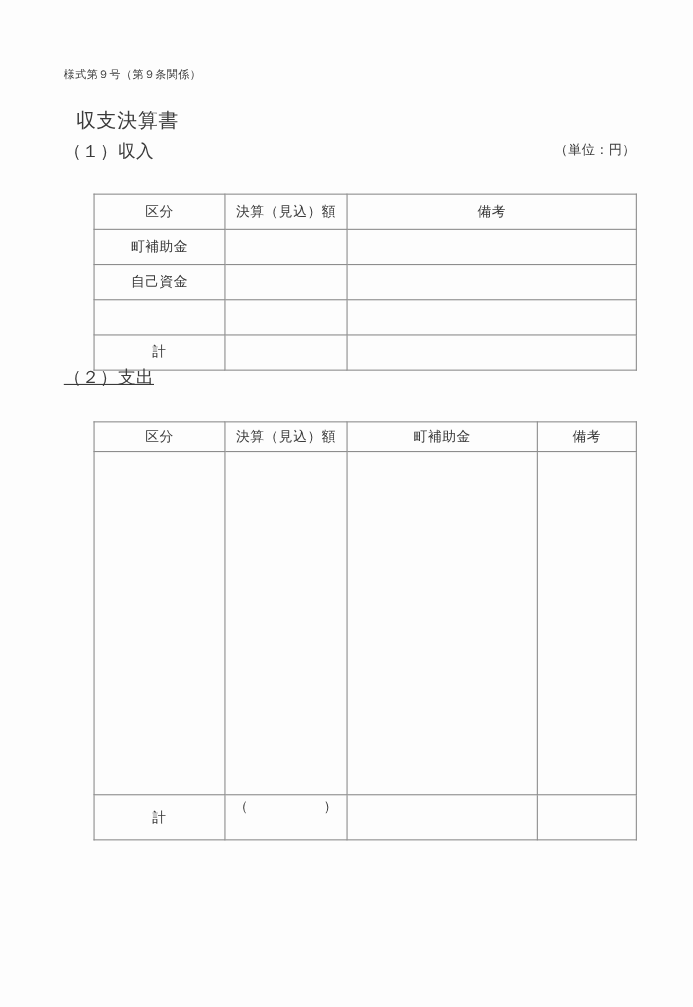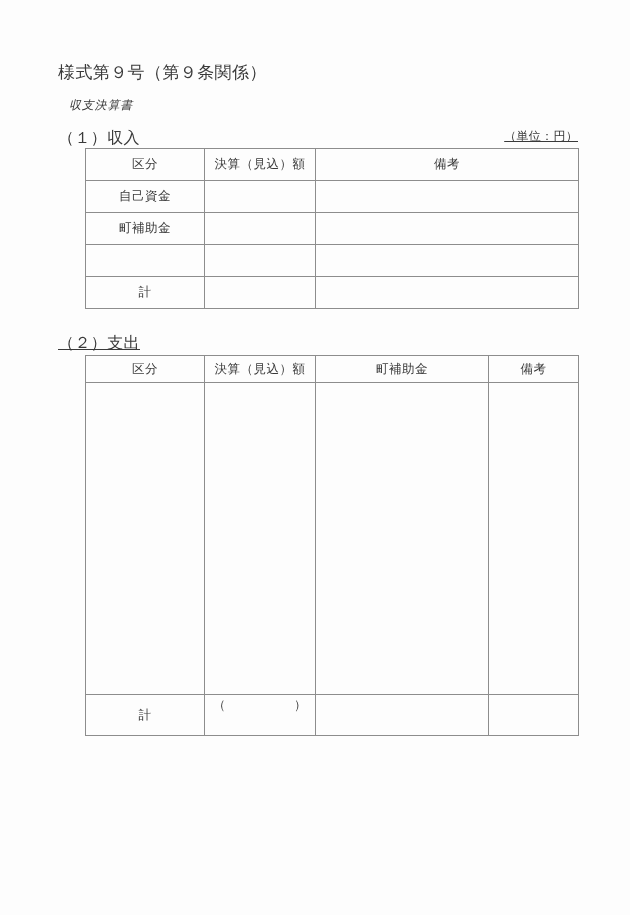--- a/index.html
+++ b/index.html
@@ -21,60 +21,59 @@
   .page {
     position: absolute;
     inset: 0;
   }
 
   
   .form-no {
     position: absolute;
     left: 58px;
     top: 61px;
-    font-size: 17px;
+    font-size: 10px;
     letter-spacing: 0.4px;
     white-space: nowrap;
   }
   .doc-title {
     position: absolute;
     left: 69px;
     top: 97px;
-    font-size: 12px;
+    font-size: 18px;
     letter-spacing: 0.8px;
     white-space: nowrap;
-    font-style: italic;
   }
 
   
   .section-label {
     position: absolute;
     font-size: 16px;
     letter-spacing: 0.4px;
     white-space: nowrap;
   }
   #sec1-label { left: 58px; top: 128px; }
   #sec2-label { left: 58px; top: 333px; text-decoration: underline; }
 
   .unit-note {
     position: absolute;
     right: 52px;
     top: 128px;
     font-size: 12px;
     letter-spacing: 0.3px;
     white-space: nowrap;
-    text-decoration: underline;
   }
 
   
   table.form-table {
     position: absolute;
     border-collapse: collapse;
     table-layout: fixed;
     background: #fdfdfd;
+    margin-top: 28px;
   }
   table.form-table td,
   table.form-table th {
     border: 1px solid #8d8d8d;
     font-weight: normal;
     font-size: 12.5px;
     letter-spacing: 0.5px;
     text-align: center;
     vertical-align: middle;
     padding: 0;
@@ -141,26 +140,26 @@
       <col class="c-kingaku">
       <col class="c-biko">
     </colgroup>
     <tbody>
       <tr>
         <td>区分</td>
         <td>決算（見込）額</td>
         <td>備考</td>
       </tr>
       <tr>
+        <td>町補助金</td>
+        <td></td>
+        <td></td>
+      </tr>
+      <tr>
         <td>自己資金</td>
-        <td></td>
-        <td></td>
-      </tr>
-      <tr>
-        <td>町補助金</td>
         <td></td>
         <td></td>
       </tr>
       <tr>
         <td></td>
         <td></td>
         <td></td>
       </tr>
       <tr>
         <td>計</td>

